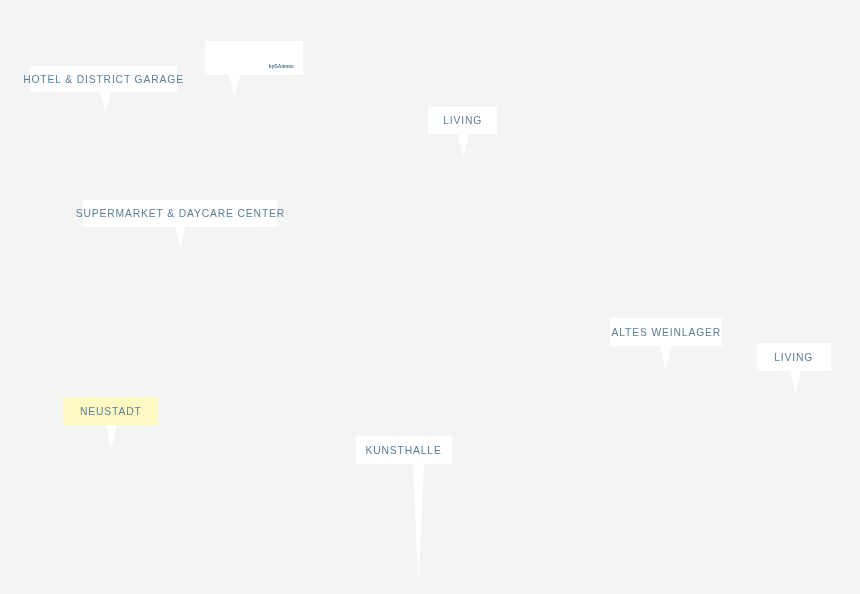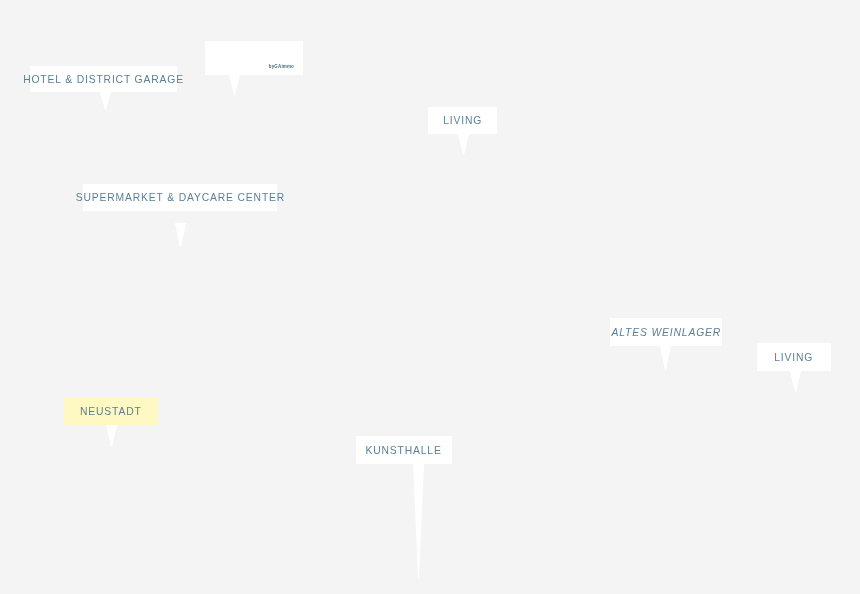--- a/index.html
+++ b/index.html
@@ -130,29 +130,29 @@
       </div>
       <div class="marker">
         <div class="marker-card" style="left: 428px; top: 107px; width: 69px; height: 27px; background: rgb(255, 255, 255);">
           <span class="marker-label" style="color: rgb(91, 127, 150);">LIVING</span>
         </div>
         <svg class="marker-tail" width="11" height="21" viewBox="0 0 11 21" style="left: 457.5px; top: 134px;">
           <polygon points="0,0 11,0 5.95,21 5.05,21" fill="#ffffff"></polygon>
         </svg>
       </div>
       <div class="marker">
-        <div class="marker-card" style="left: 83px; top: 184px; width: 194px; height: 27px; background: rgb(255, 255, 255);">
+        <div class="marker-card" style="left: 83px; top: 200px; width: 194px; height: 27px; background: rgb(255, 255, 255);">
           <span class="marker-label" style="color: rgb(91, 127, 150);">SUPERMARKET &amp; DAYCARE CENTER</span>
         </div>
         <svg class="marker-tail" width="11" height="24" viewBox="0 0 11 24" style="left: 174.5px; top: 223px;">
           <polygon points="0,0 11,0 5.95,24 5.05,24" fill="#ffffff"></polygon>
         </svg>
       </div>
       <div class="marker">
-        <div class="marker-card" style="left: 610px; top: 318px; width: 112px; height: 28px; background: rgb(255, 255, 255); font-style: italic;">
+        <div class="marker-card" style="left: 610px; top: 318px; width: 112px; height: 28px; background: rgb(255, 255, 255);">
           <span class="marker-label" style="color: rgb(91, 127, 150);">ALTES WEINLAGER</span>
         </div>
         <svg class="marker-tail" width="11" height="24" viewBox="0 0 11 24" style="left: 659.5px; top: 346px;">
           <polygon points="0,0 11,0 5.95,24 5.05,24" fill="#ffffff"></polygon>
         </svg>
       </div>
       <div class="marker">
         <div class="marker-card" style="left: 757px; top: 343px; width: 74px; height: 28px; background: rgb(255, 255, 255);">
           <span class="marker-label" style="color: rgb(91, 127, 150);">LIVING</span>
         </div>

